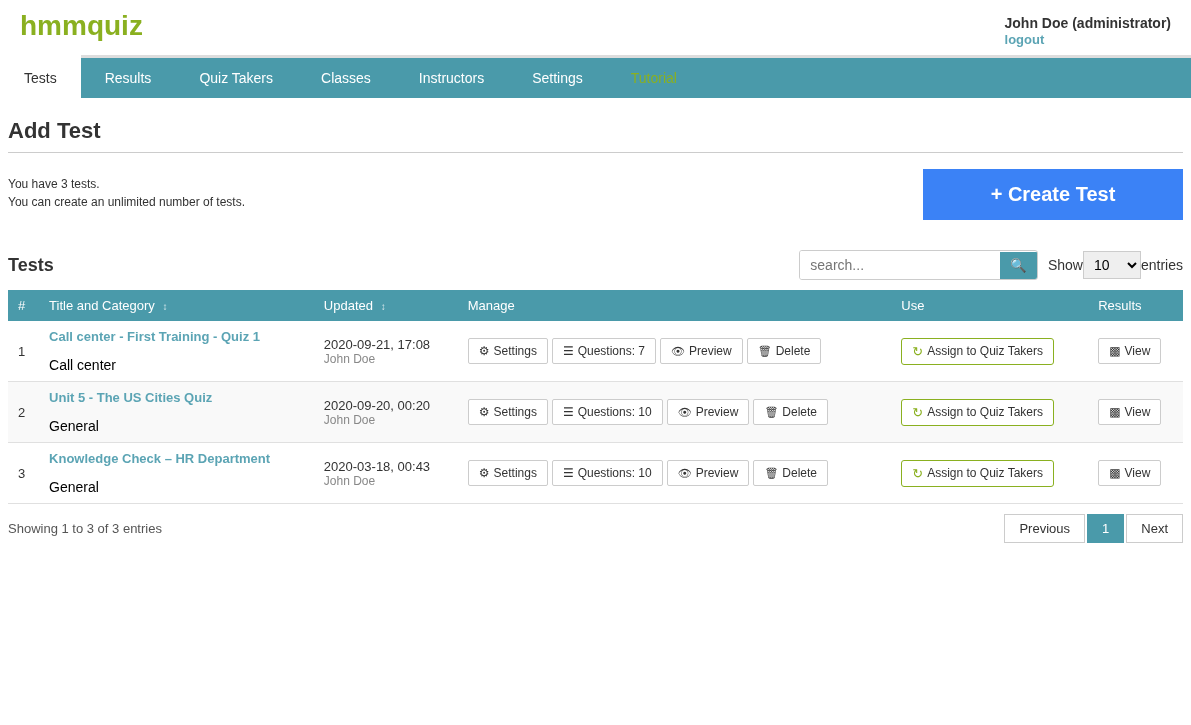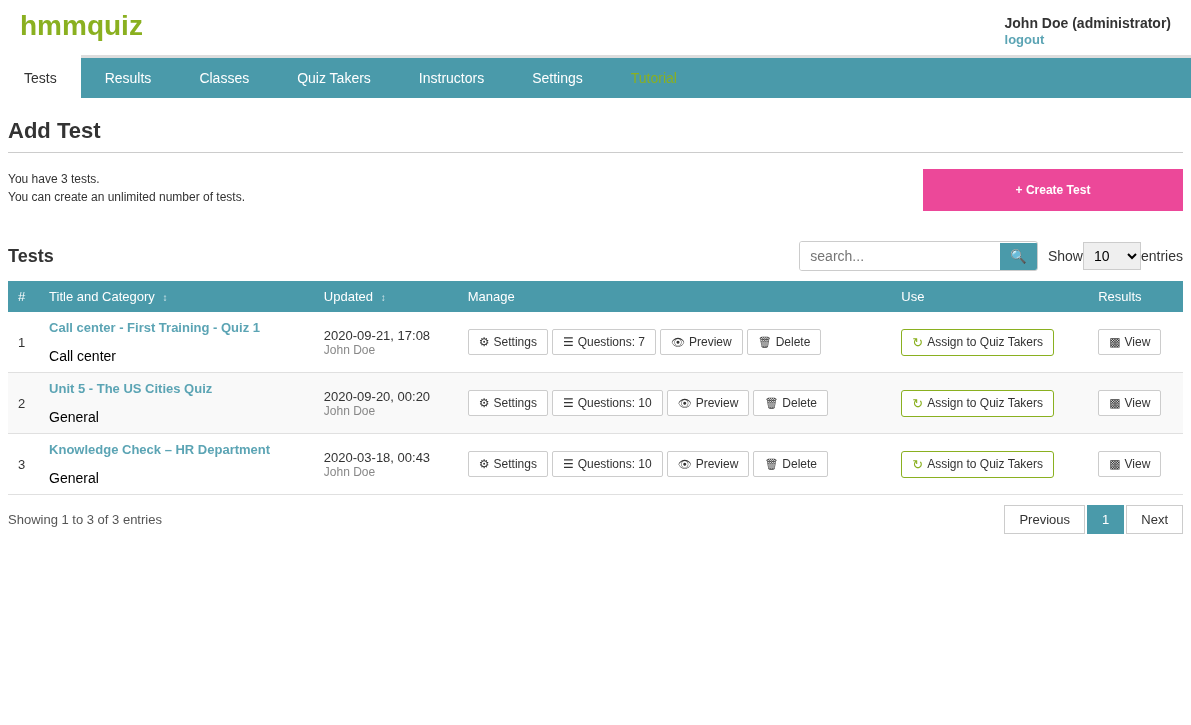--- a/index.html
+++ b/index.html
@@ -22,25 +22,25 @@
     
     .content { padding: 20px 8px; }
 
     .page-title { font-size: 22px; font-weight: bold; color: #333; margin-bottom: 8px; }
     .page-title-divider { border: none; border-top: 1px solid #ccc; margin-bottom: 16px; }
 
     .info-section { display: flex; justify-content: space-between; align-items: center; margin-bottom: 30px; }
     .info-text p { margin-bottom: 4px; font-size: 12px; }
 
     .create-btn {
-      background: #ec4899;
+      background: #3b82f6;
       color: #fff;
       border: none;
       padding: 14px 32px;
-      font-size: 12px;
+      font-size: 20px;
       font-weight: bold;
       cursor: pointer;
       min-width: 260px;
     }
 
     
     .table-section { margin-top: 10px; }
     .table-header-row { display: flex; justify-content: space-between; align-items: center; margin-bottom: 10px; }
     .table-title { font-size: 18px; font-weight: bold; color: #333; }
 
@@ -107,22 +107,22 @@
   </div>
   <div class="user-info">
     <div class="user-name">John Doe (administrator)</div>
     <a href="#" class="logout-link">logout</a>
   </div>
 </div>
 
 <nav class="nav">
   <a class="nav-item active">Tests</a>
   <a class="nav-item">Results</a>
+  <a class="nav-item">Quiz Takers</a>
   <a class="nav-item">Classes</a>
-  <a class="nav-item">Quiz Takers</a>
   <a class="nav-item">Instructors</a>
   <a class="nav-item">Settings</a>
   <a class="nav-item tutorial">Tutorial</a>
 </nav>
 
 <div class="content">
 
   <h1 class="page-title">Add Test</h1>
   <hr class="page-title-divider">
 

